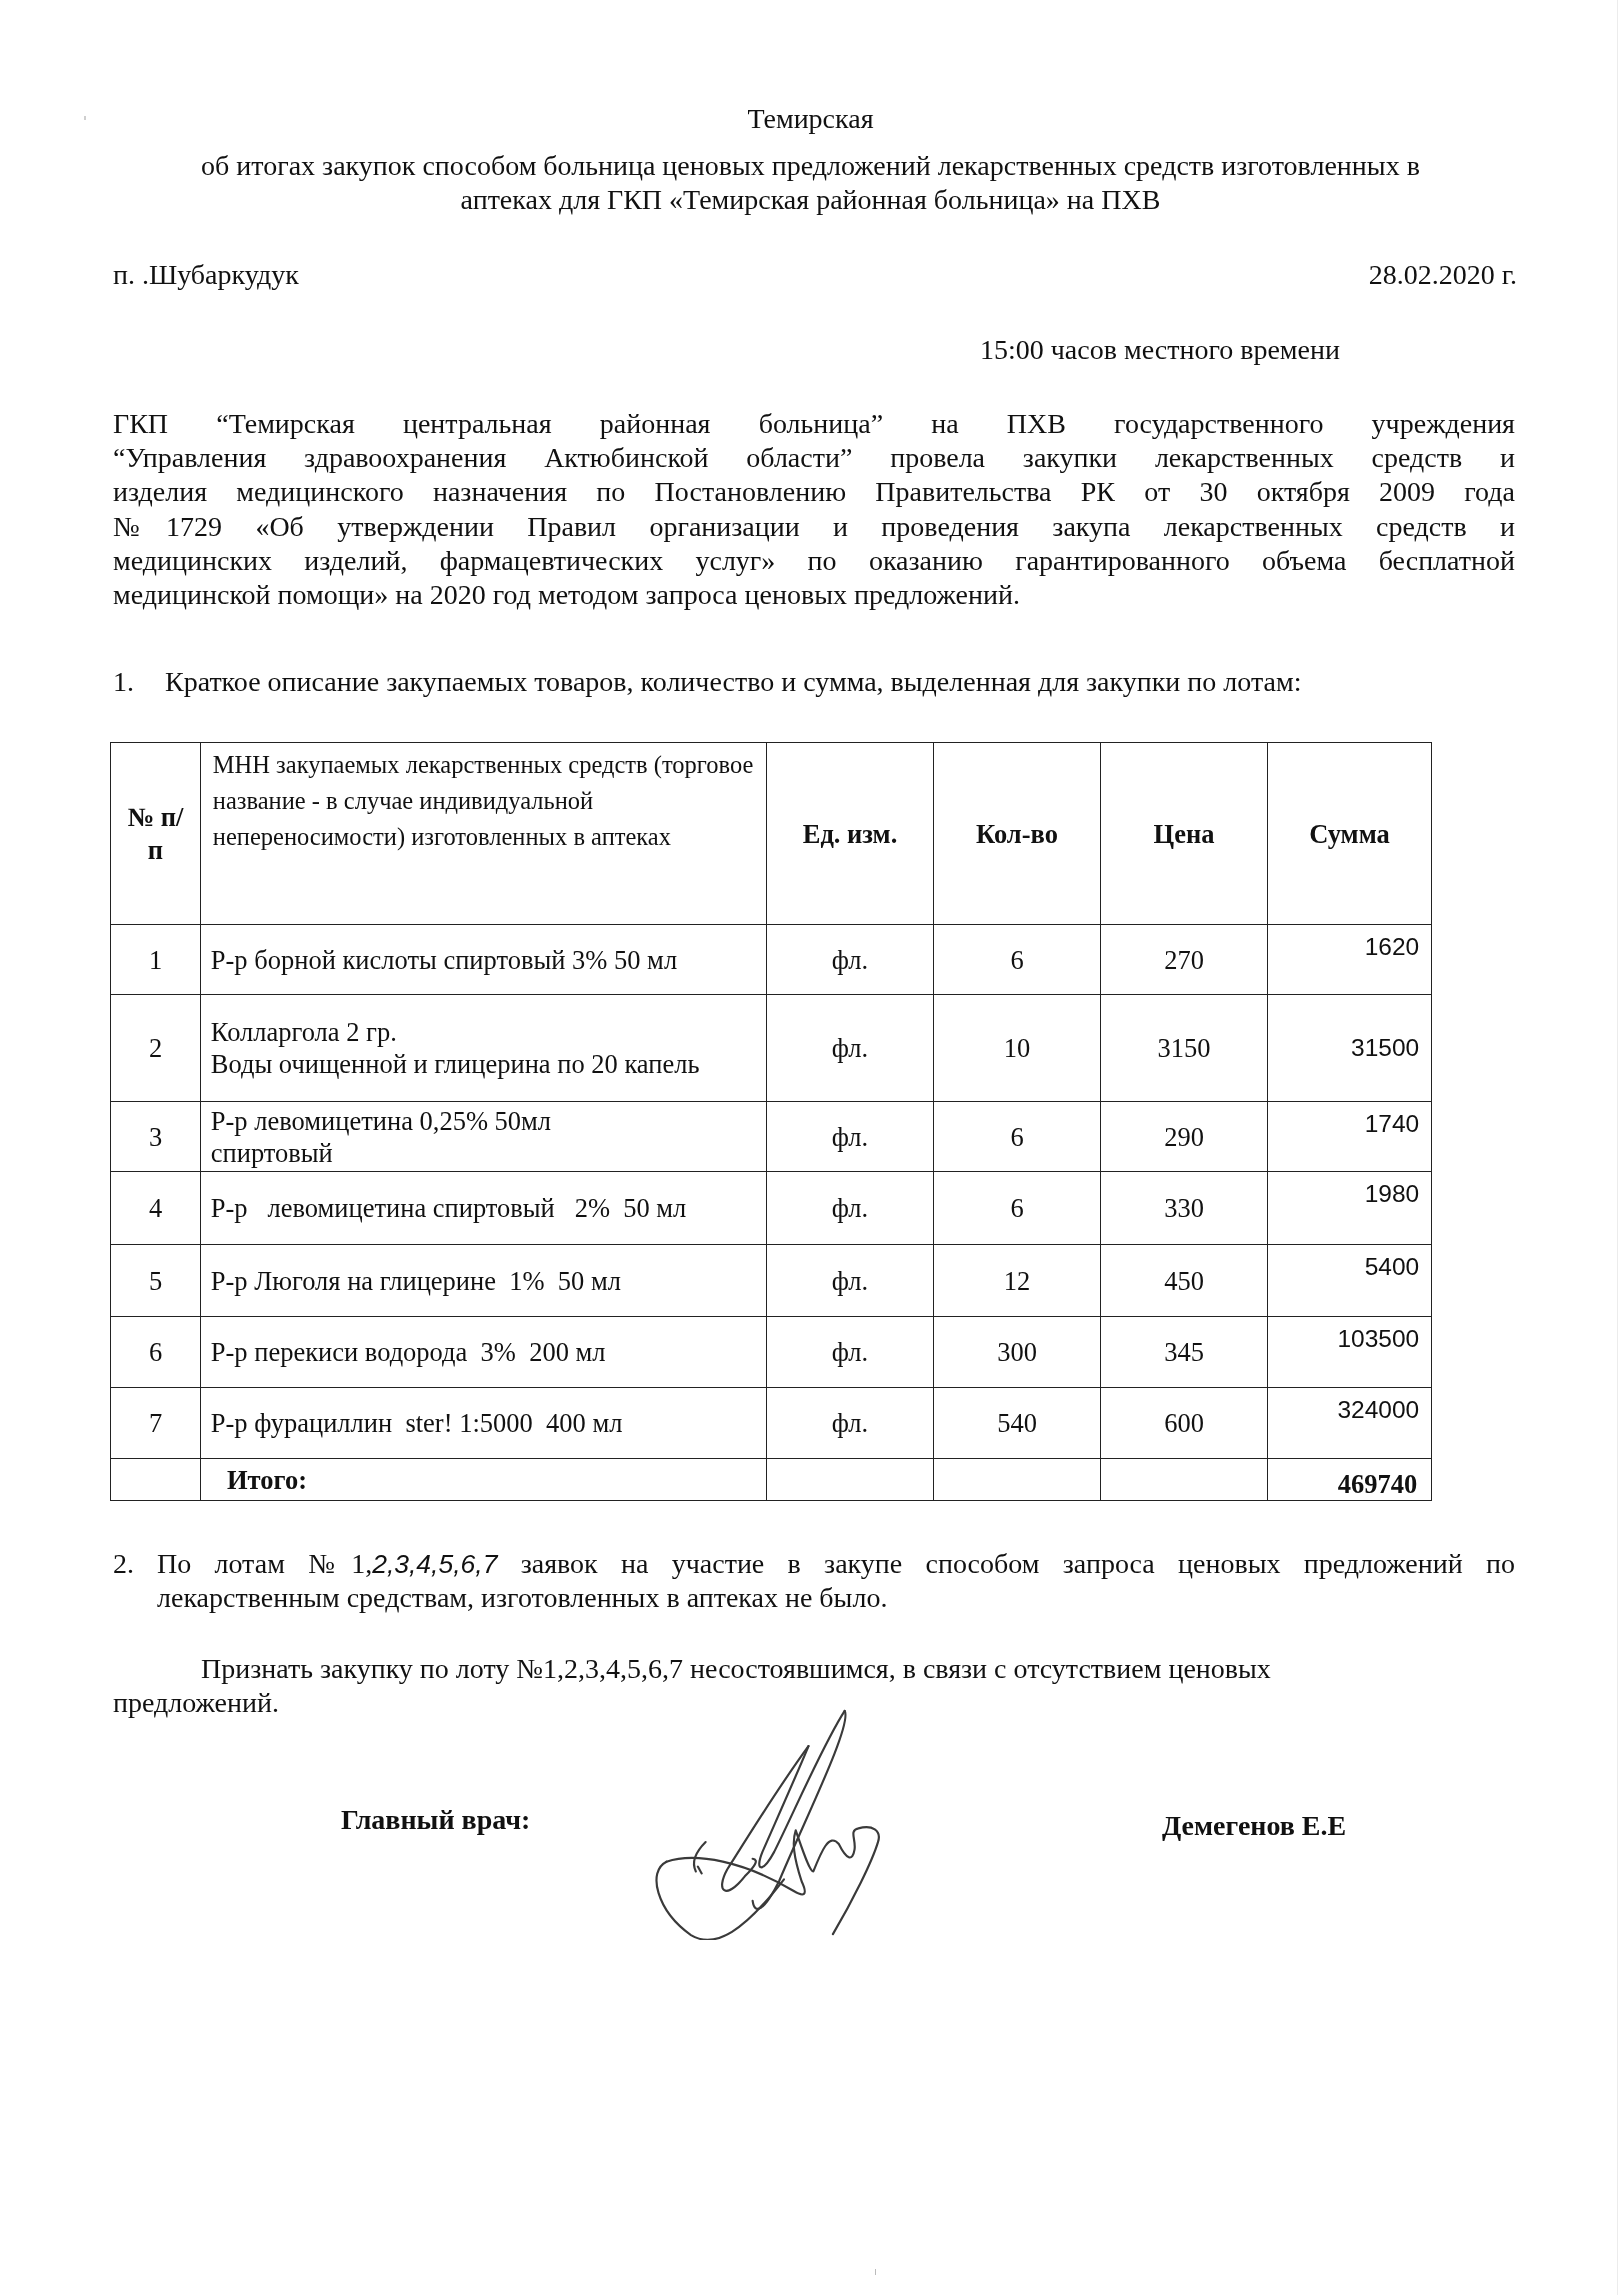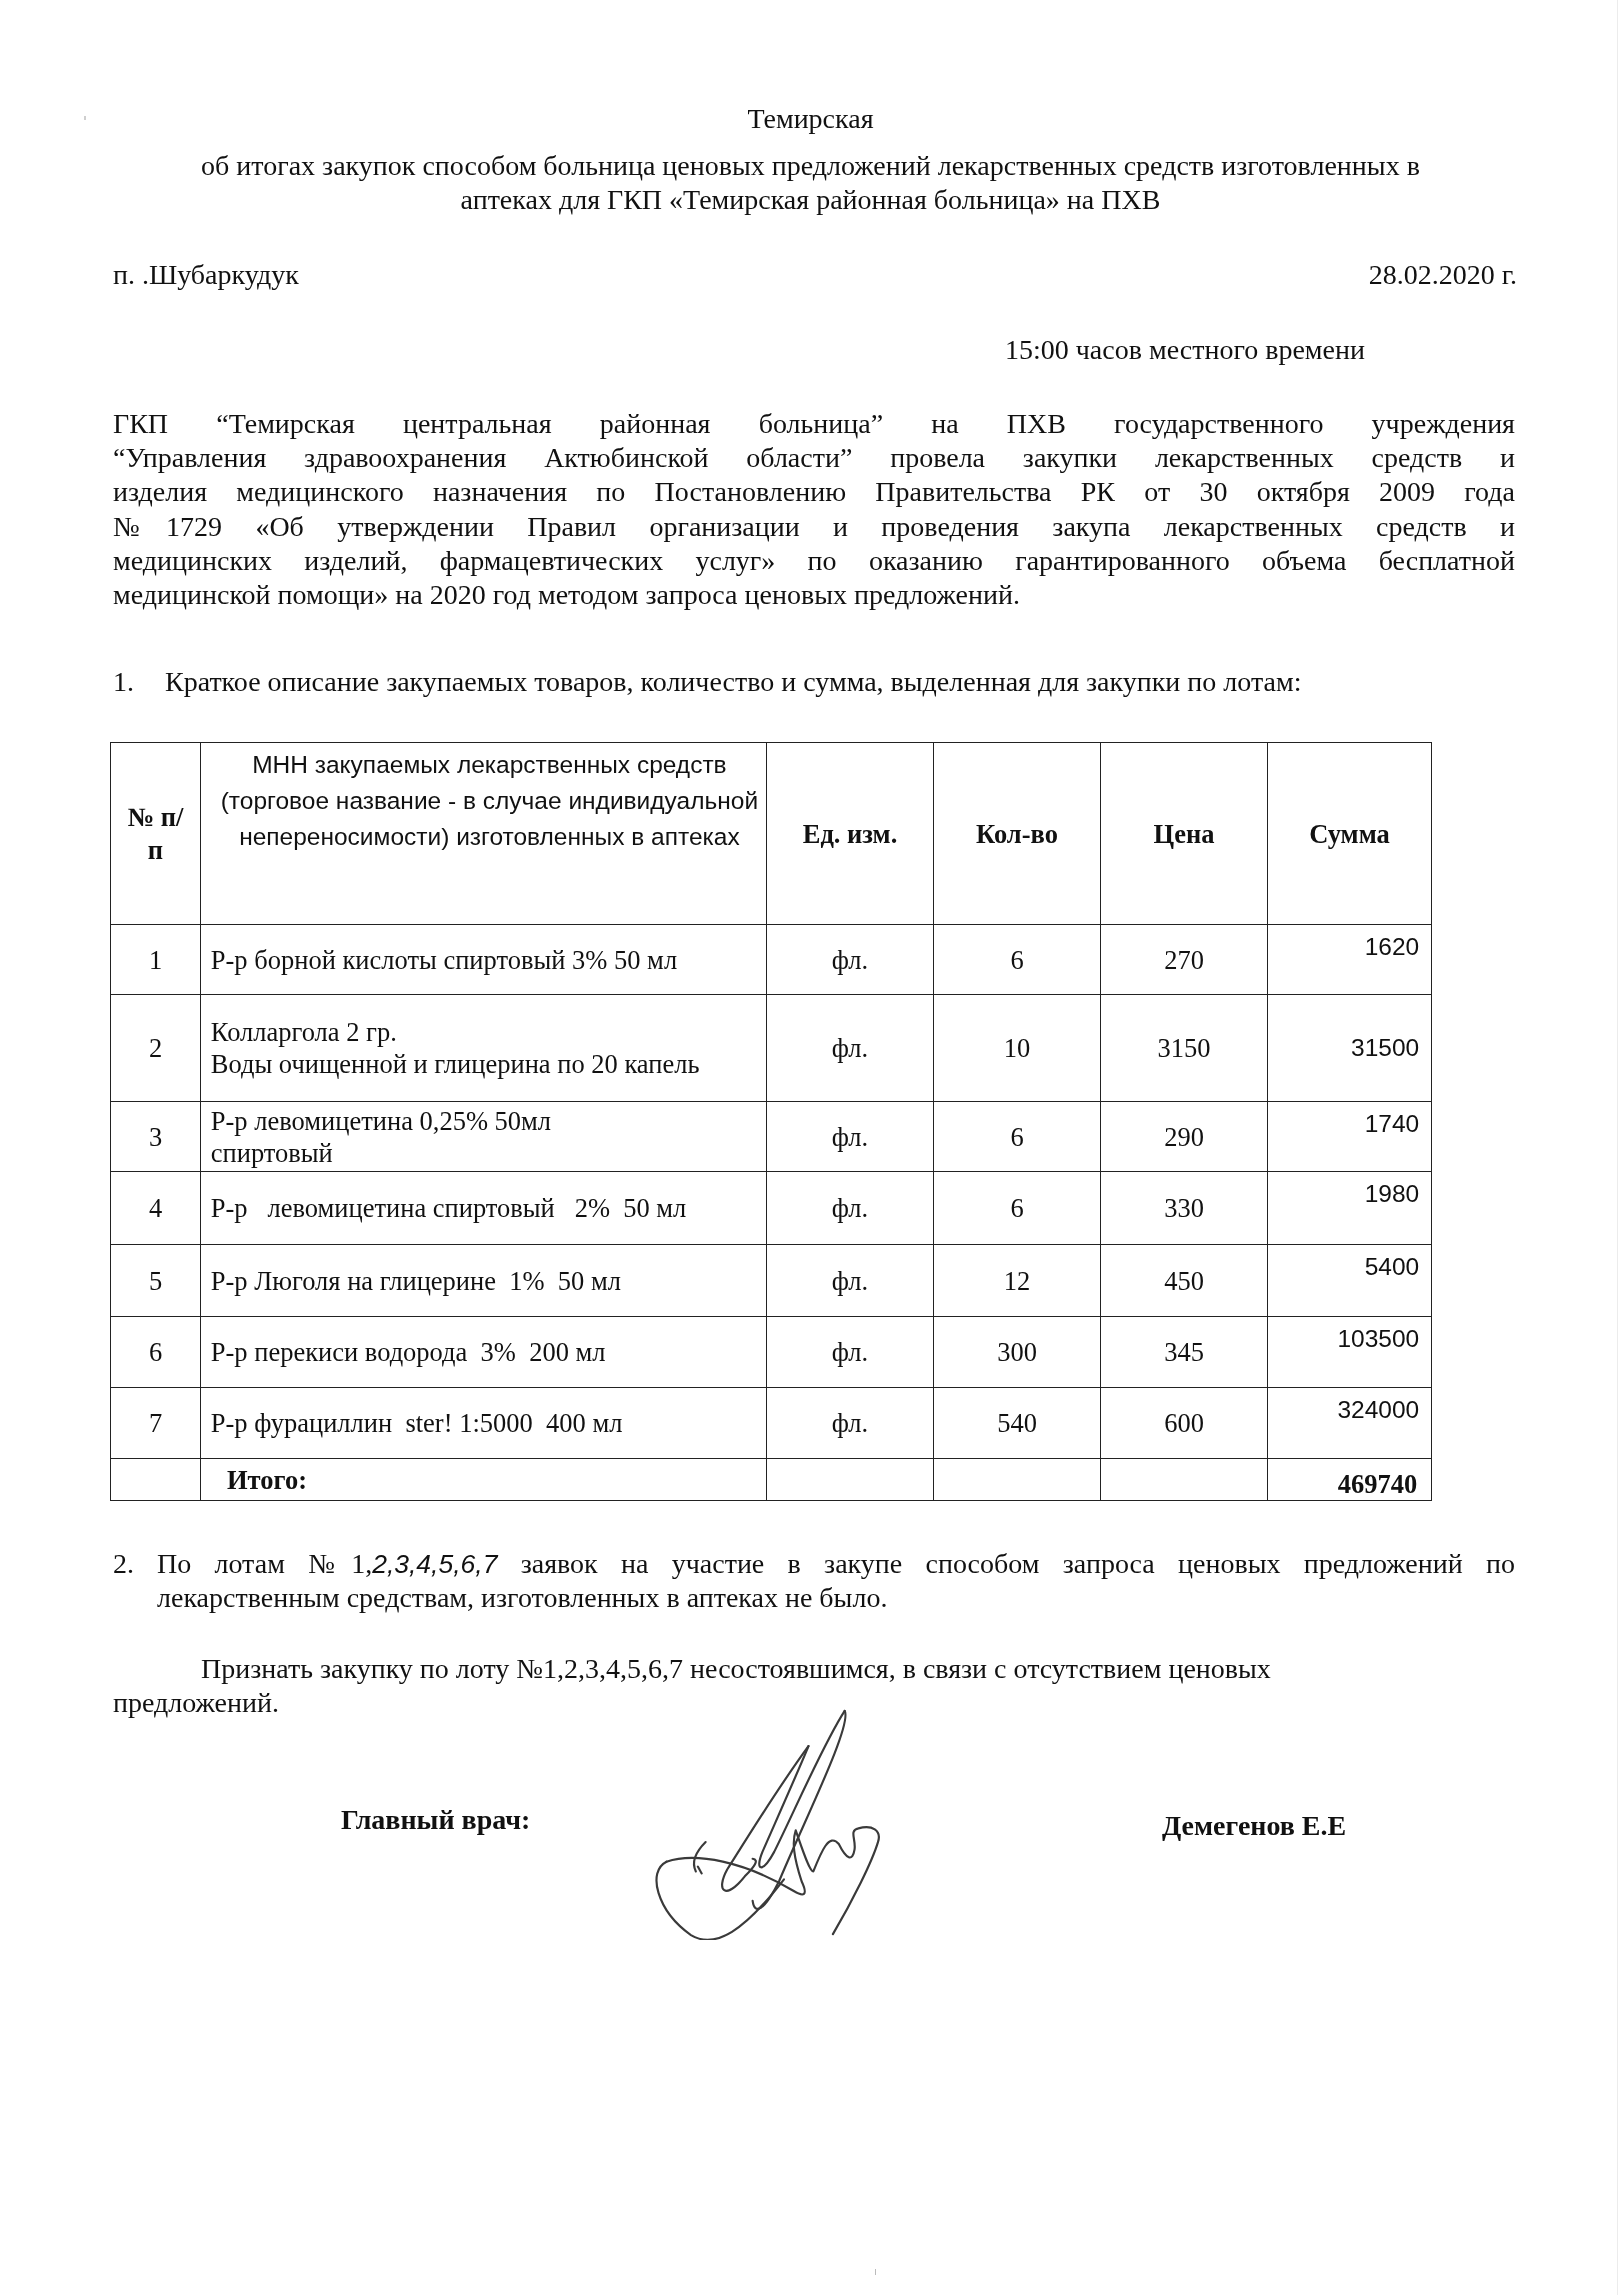--- a/index.html
+++ b/index.html
@@ -12,41 +12,41 @@
                text-align: justify; text-align-last: justify; white-space: nowrap; }
   .just-line.last { text-align-last: left; }
   .bold { font-weight: bold; }
 
   
   .tbl { position: absolute; left: 110px; top: 742px; width: 1319px; border-collapse: collapse; table-layout: fixed; }
   .tbl td, .tbl th { border: 1.6px solid #222; padding: 0; font-size: 26.5px; line-height: 32px; vertical-align: middle; }
   .tbl th { font-weight: bold; font-family: "Liberation Serif", serif; }
   .tbl .num { text-align: center; }
   .tbl .name { text-align: left; padding-left: 9.8px; padding-right: 5.9px; white-space: normal; }
-  .tbl .hdr-name { font-family: Liberation Sans, sans-serif; font-weight: normal; text-align: center;
+  .tbl .hdr-name { font-family: Liberation Serif, serif; font-weight: normal; text-align: left;
                    padding-left: 11.8px; font-size: 24.5px; line-height: 36px; vertical-align: top; padding-top: 3.9px; }
   .tbl .c { text-align: center; }
   .tbl .sum { text-align: right; padding-right: 11.8px; font-family: "Liberation Sans", sans-serif; font-size: 24.5px; vertical-align: top; padding-top: 5.9px; }
   .tbl .sum.mid { vertical-align: middle; padding-top: 0; }
   .tbl .total-label { font-weight: bold; text-align: left; padding-left: 26px; }
   .tbl .total-sum { font-weight: bold; text-align: right; padding-right: 13.7px; vertical-align: bottom; font-family: "Liberation Serif", serif; }
   .ital { font-family: "Liberation Sans", sans-serif; font-style: italic; font-size: 26.5px; }
 
   .sig { position: absolute; left: 637px; top: 1705px; width: 338px; height: 235px; }
 </style>
 </head>
 <body>
 
 <div class="abs t center" style="left:0; width:1621px; top:102px;">Темирская</div>
 <div class="abs t center" style="left:0; width:1621px; top:149px;">об итогах закупок способом больница ценовых предложений лекарственных средств изготовленных в</div>
 <div class="abs t center" style="left:0; width:1621px; top:183px;">аптеках для ГКП «Темирская районная больница» на ПХВ</div>
 
 <div class="abs t" style="left:113px; top:258px;">п. .Шубаркудук</div>
 <div class="abs t" style="right:104px; top:258px;">28.02.2020 г.</div>
-<div class="abs t" style="left:1005px; top:333px;">15:00 часов местного времени</div>
+<div class="abs t" style="left:980px; top:333px;">15:00 часов местного времени</div>
 
 <div>
   <div class="just-line" style="top:407px;">ГКП “Темирская центральная районная больница” на ПХВ государственного учреждения</div>
   <div class="just-line" style="top:441px;">“Управления здравоохранения Актюбинской области” провела закупки лекарственных средств и</div>
   <div class="just-line" style="top:475px;">изделия медицинского назначения по Постановлению Правительства РК от 30 октября 2009 года</div>
   <div class="just-line" style="top:510px;">№1729 «Об утверждении Правил организации и проведения закупа лекарственных средств и</div>
   <div class="just-line" style="top:544px;">медицинских изделий, фармацевтических услуг» по оказанию гарантированного объема бесплатной</div>
   <div class="just-line last" style="top:578px;">медицинской помощи» на 2020 год методом запроса ценовых предложений.</div>
 </div>
 

